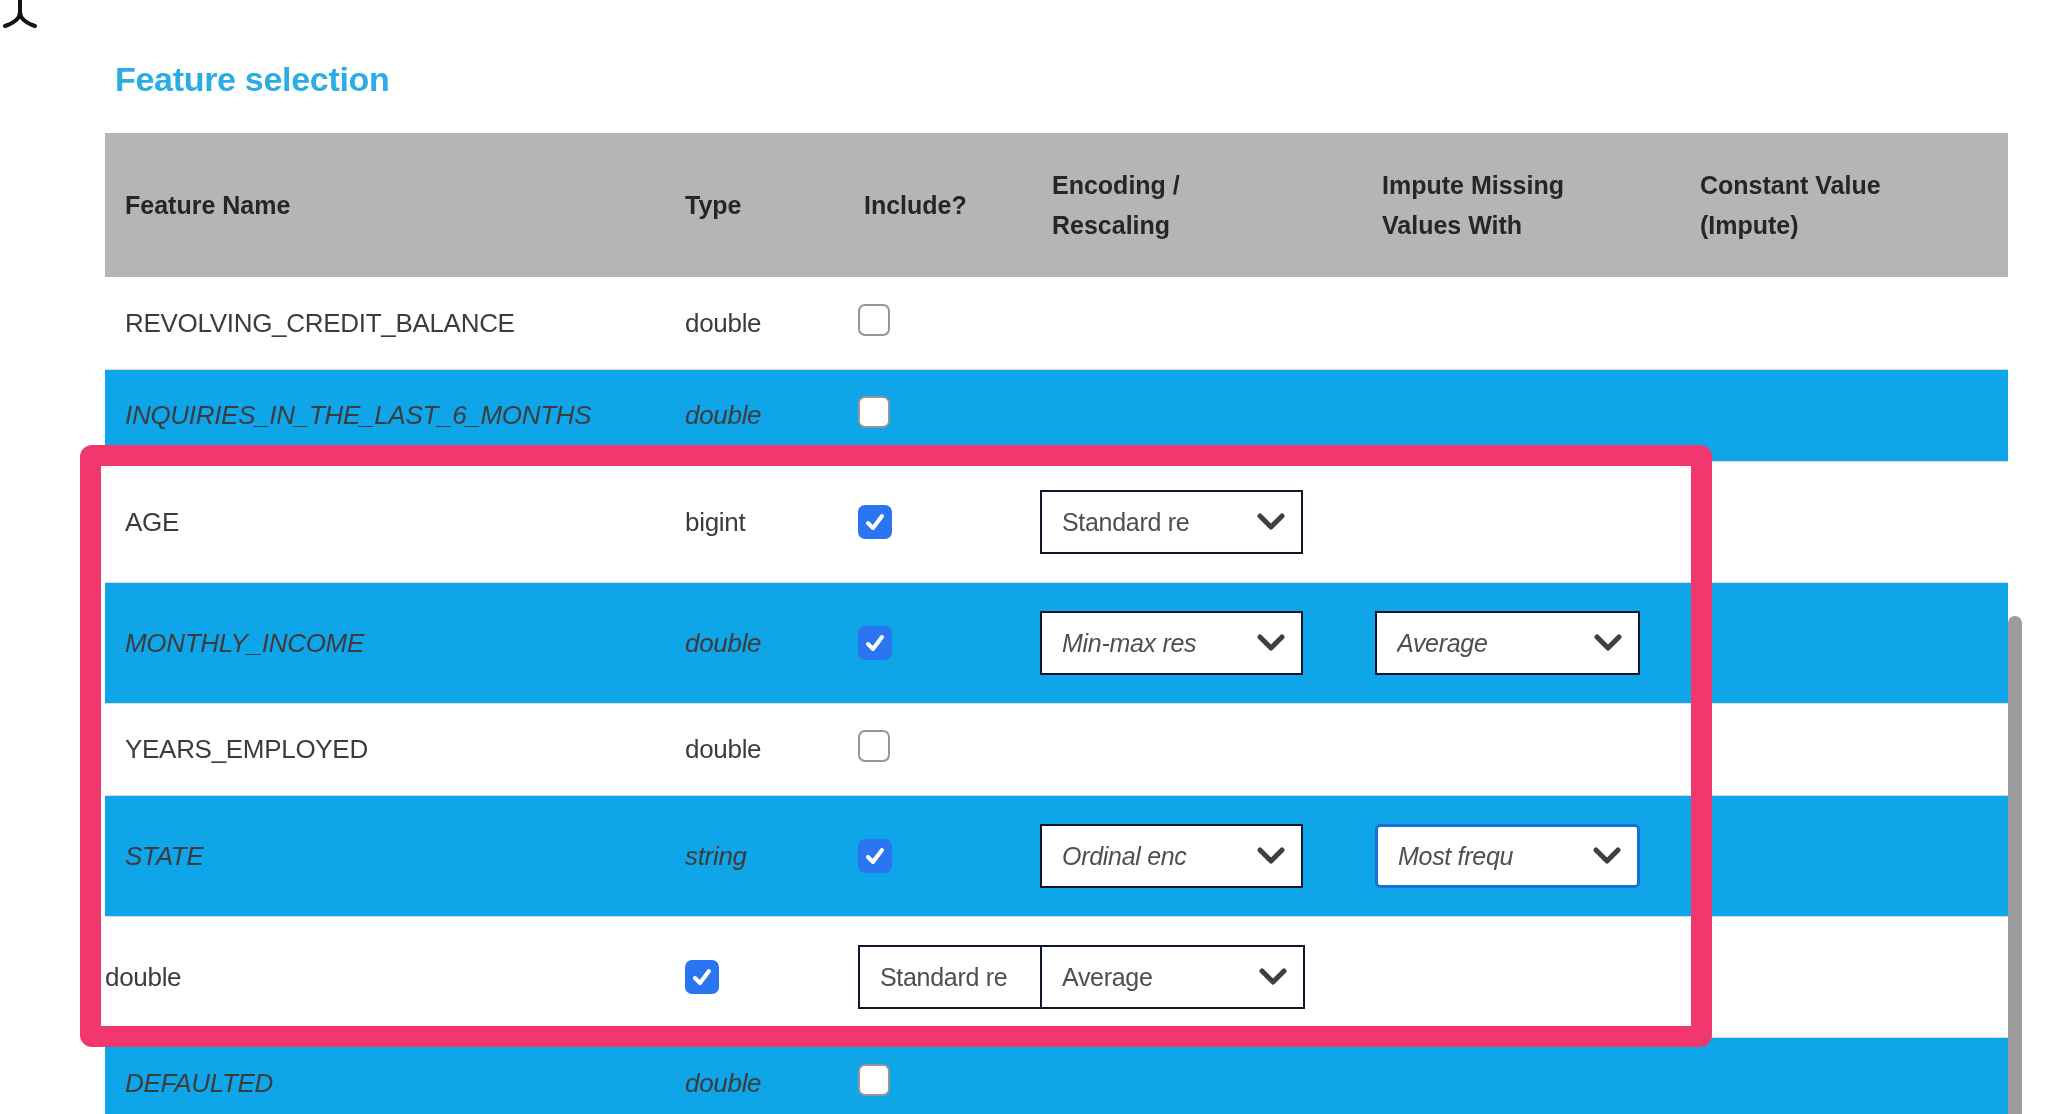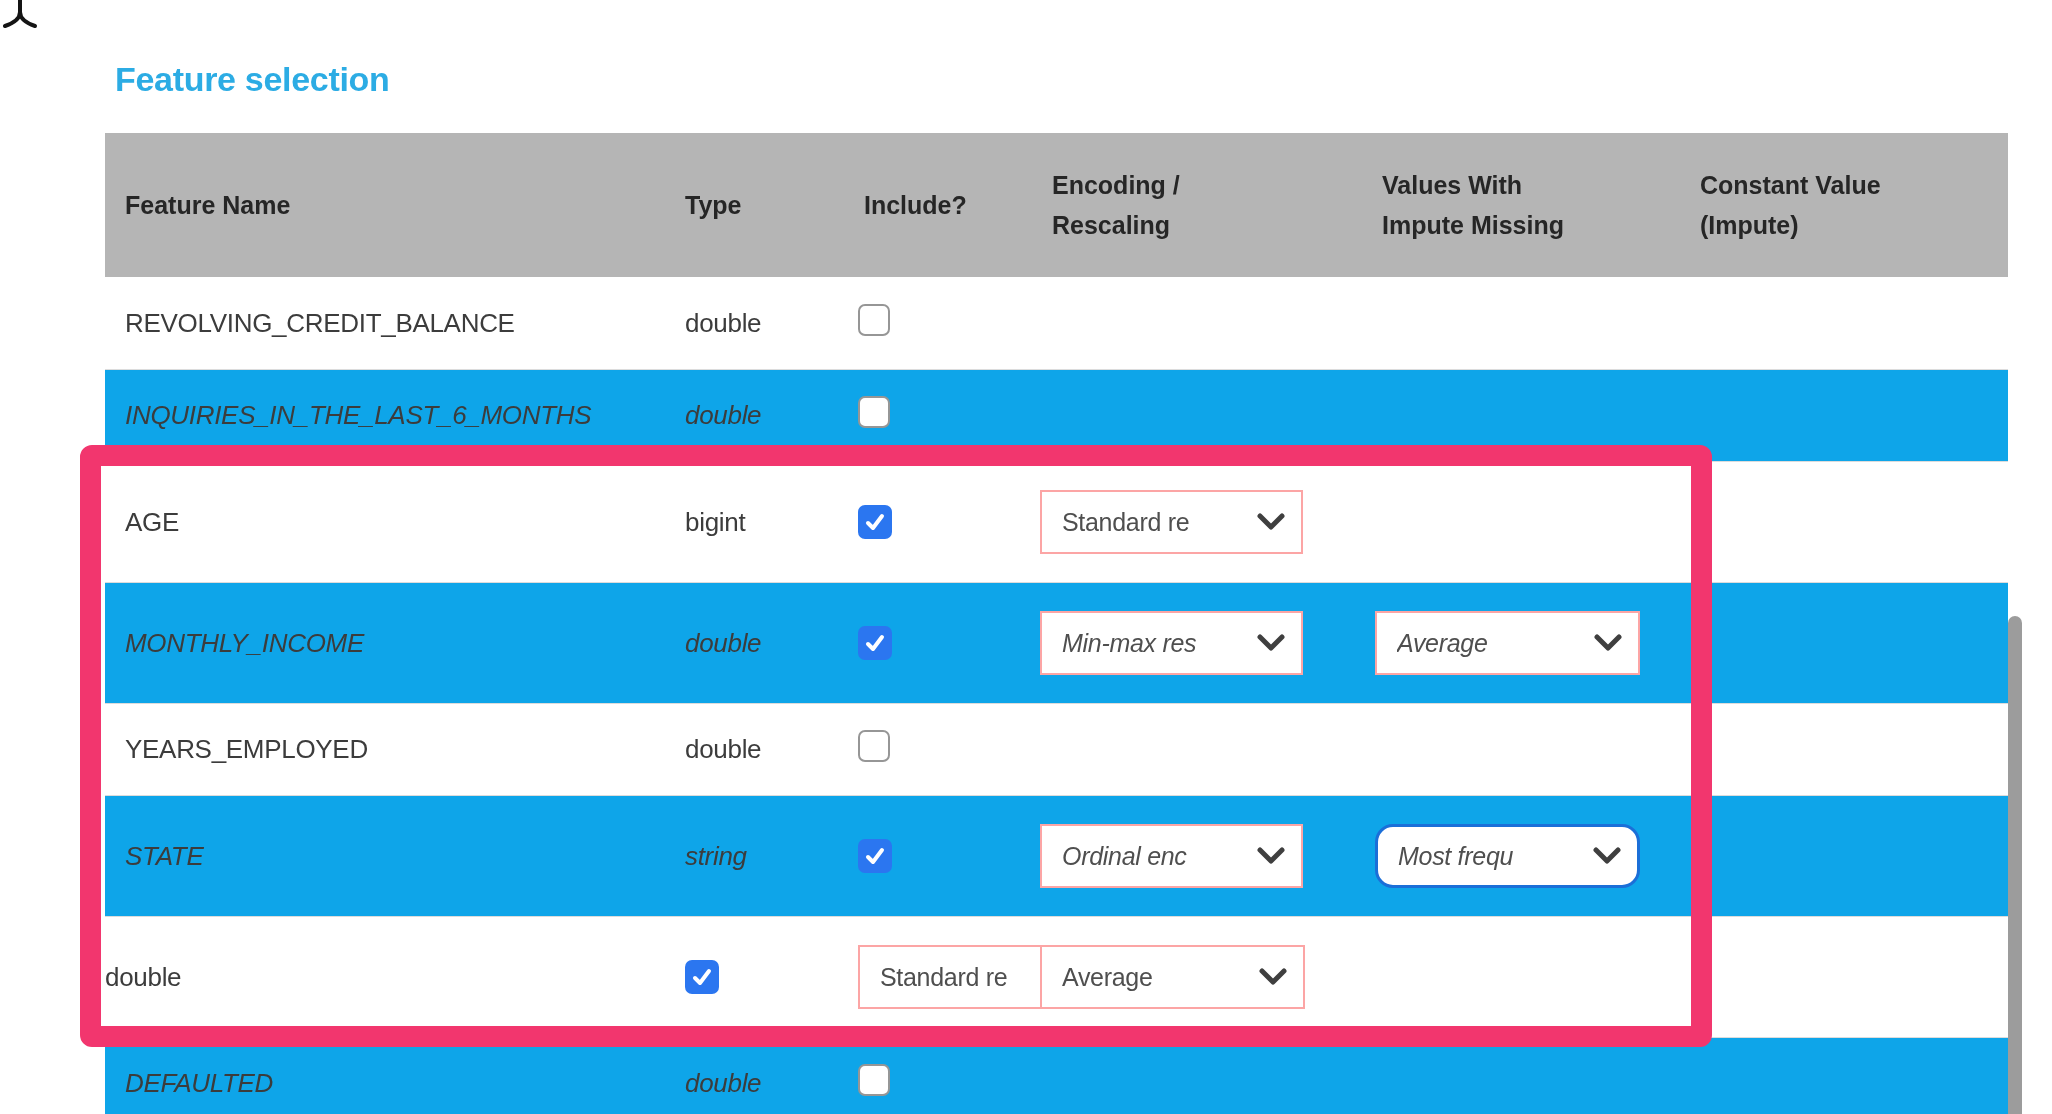--- a/index.html
+++ b/index.html
@@ -52,29 +52,29 @@
     cursor:pointer;
   }
   .checkbox.checked {
     width:34px; height:34px; border:none; background:#2B76F0;
     display:inline-flex; align-items:center; justify-content:center;
   }
 
   
   .dropdown {
     width:263px; height:64px; background:#fff;
-    border:2px solid #fca5a5;
+    border:2px solid #0f172a;
     display:inline-flex; align-items:center; justify-content:space-between;
     padding:0 16px 0 20px; cursor:pointer; overflow:hidden;
     white-space:nowrap;
   }
   .cell.imp .dropdown { width:265px; }
   .dropdown .dd-label { font-size:25px; color:#4F4F4F; overflow:hidden; }
   .dropdown.focused {
-    border:3px solid #1B6FD8; border-radius:18px;
+    border:3px solid #1B6FD8; border-radius:5px;
   }
   .dd-chevron { flex:0 0 auto; margin-left:10px; }
 
   
   .annotation-rect {
     position:absolute; left:80px; top:445px;
     width:1632px; height:602px;
     border:21px solid #F2366E; border-radius:12px;
     pointer-events:none; z-index:6;
   }
@@ -110,22 +110,22 @@
         <div>Type</div>
       </div>
       <div class="cell include">
         <div>Include?</div>
       </div>
       <div class="cell enc">
         <div>Encoding /</div>
         <div>Rescaling</div>
       </div>
       <div class="cell imp">
+        <div>Impute Missing</div>
         <div>Values With</div>
-        <div>Impute Missing</div>
       </div>
       <div class="cell const">
         <div>Constant Value</div>
         <div>(Impute)</div>
       </div>
     </div>
 
     <div class="trow drow plain" style="border-top:none;">
       <div class="cell name">REVOLVING_CREDIT_BALANCE</div>
       <div class="cell type">double</div>

